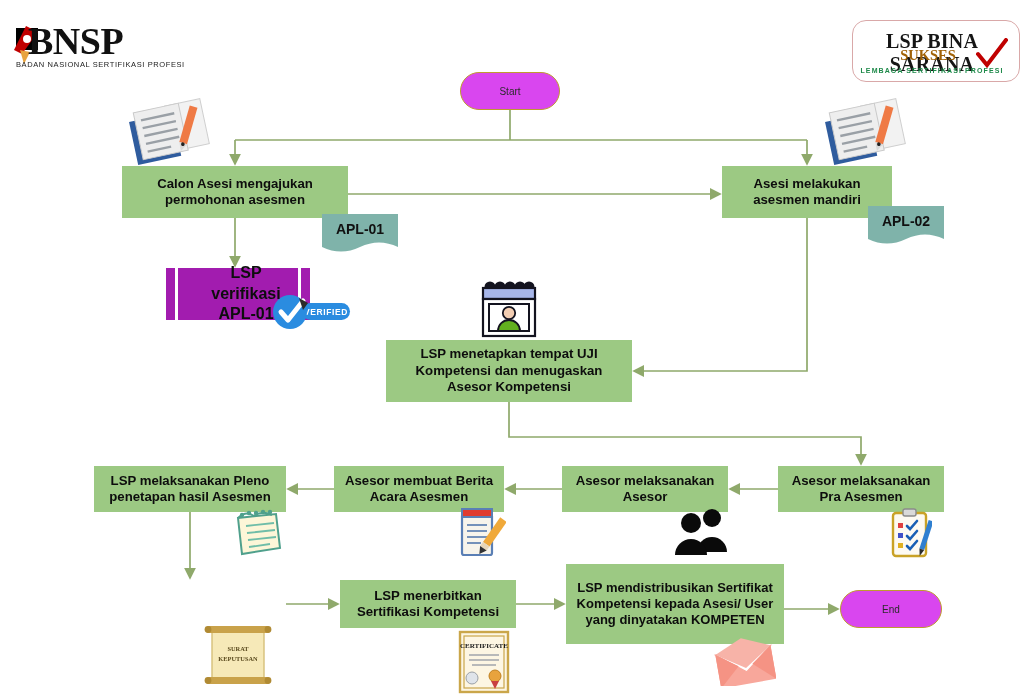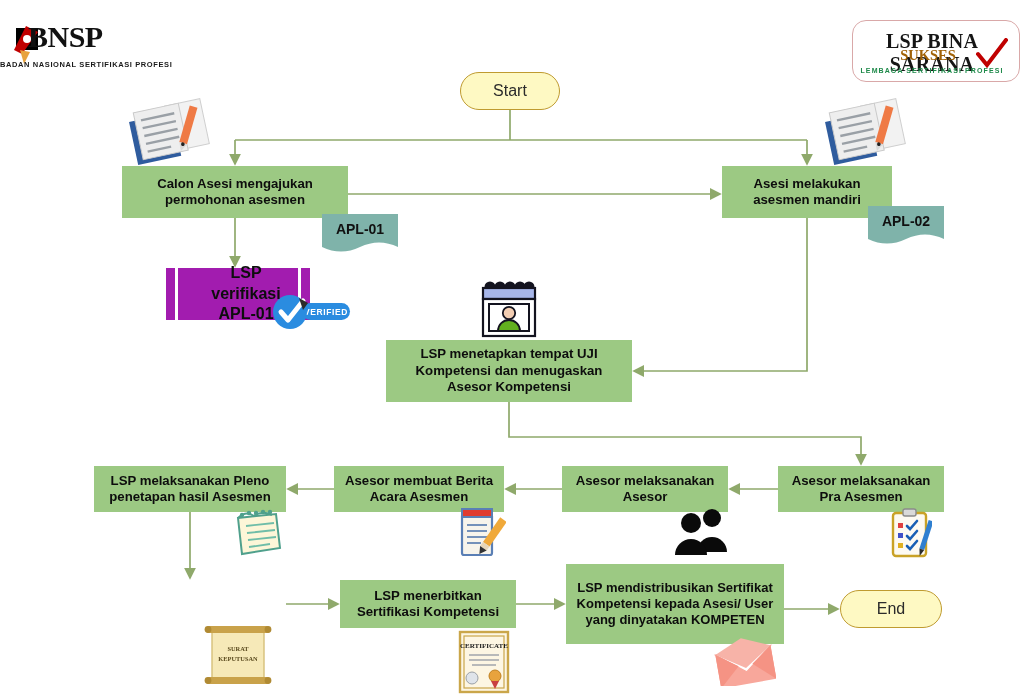--- a/index.html
+++ b/index.html
@@ -25,33 +25,33 @@
     left: 8px;
     top: 20px;
     width: 150px;
     height: 56px;
   }
   #bnsp-wordmark {
     position: absolute;
     left: 28px;
     top: 22px;
     font-family: "Liberation Serif", serif;
-    font-size: 30px;
+    font-size: 38px;
     font-weight: 700;
     color: #111111;
     letter-spacing: -0.5px;
     line-height: 1;
   }
   #bnsp-tagline {
     position: absolute;
-    left: 0;
+    left: 16px;
     top: 60px;
     font-family: "Liberation Sans", sans-serif;
     font-size: 7.5px;
-    font-weight: 700;
+    font-weight: 400;
     color: #1a1a1a;
     letter-spacing: 0.6px;
     white-space: nowrap;
   }
 
   #lsp-logo {
     position: absolute;
     left: 852px;
     top: 20px;
     width: 168px;
@@ -125,25 +125,25 @@
   }
   .proc {
     background: #9CC983;
     color: #0d0d0d;
     font-size: 13.2px;
     font-weight: 600;
     line-height: 1.25;
     padding: 18px 6px;
   }
   .terminator {
-    background: #fef9c3;
+    background: #d946ef;
     border: 1.8px solid #bf9b30;
     border-radius: 999px;
     color: #2b2b2b;
-    font-size: 16px;
+    font-size: 10px;
     font-weight: 400;
   }
   .predef {
     background: #a21caf;
     color: #0d0d0d;
     font-size: 16px;
     font-weight: 600;
     line-height: 1.3;
     padding-left: 16px;
   }

